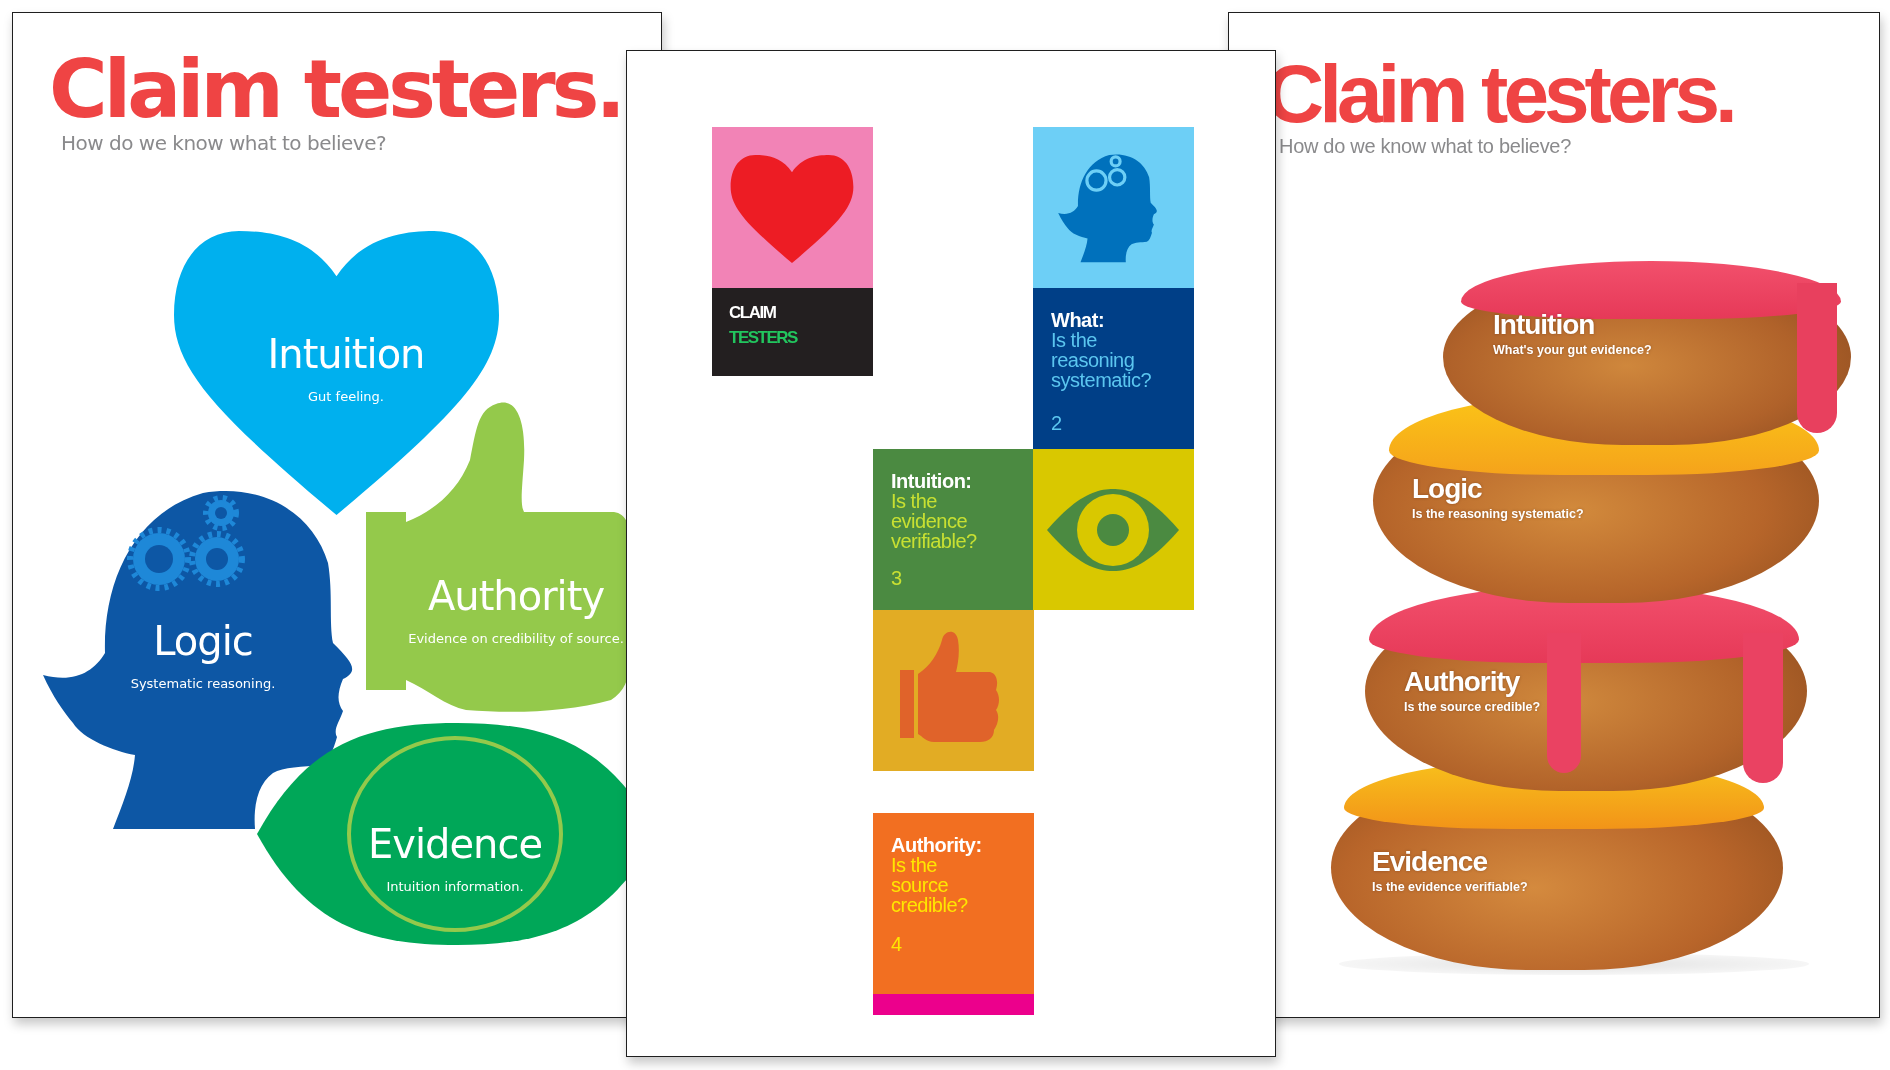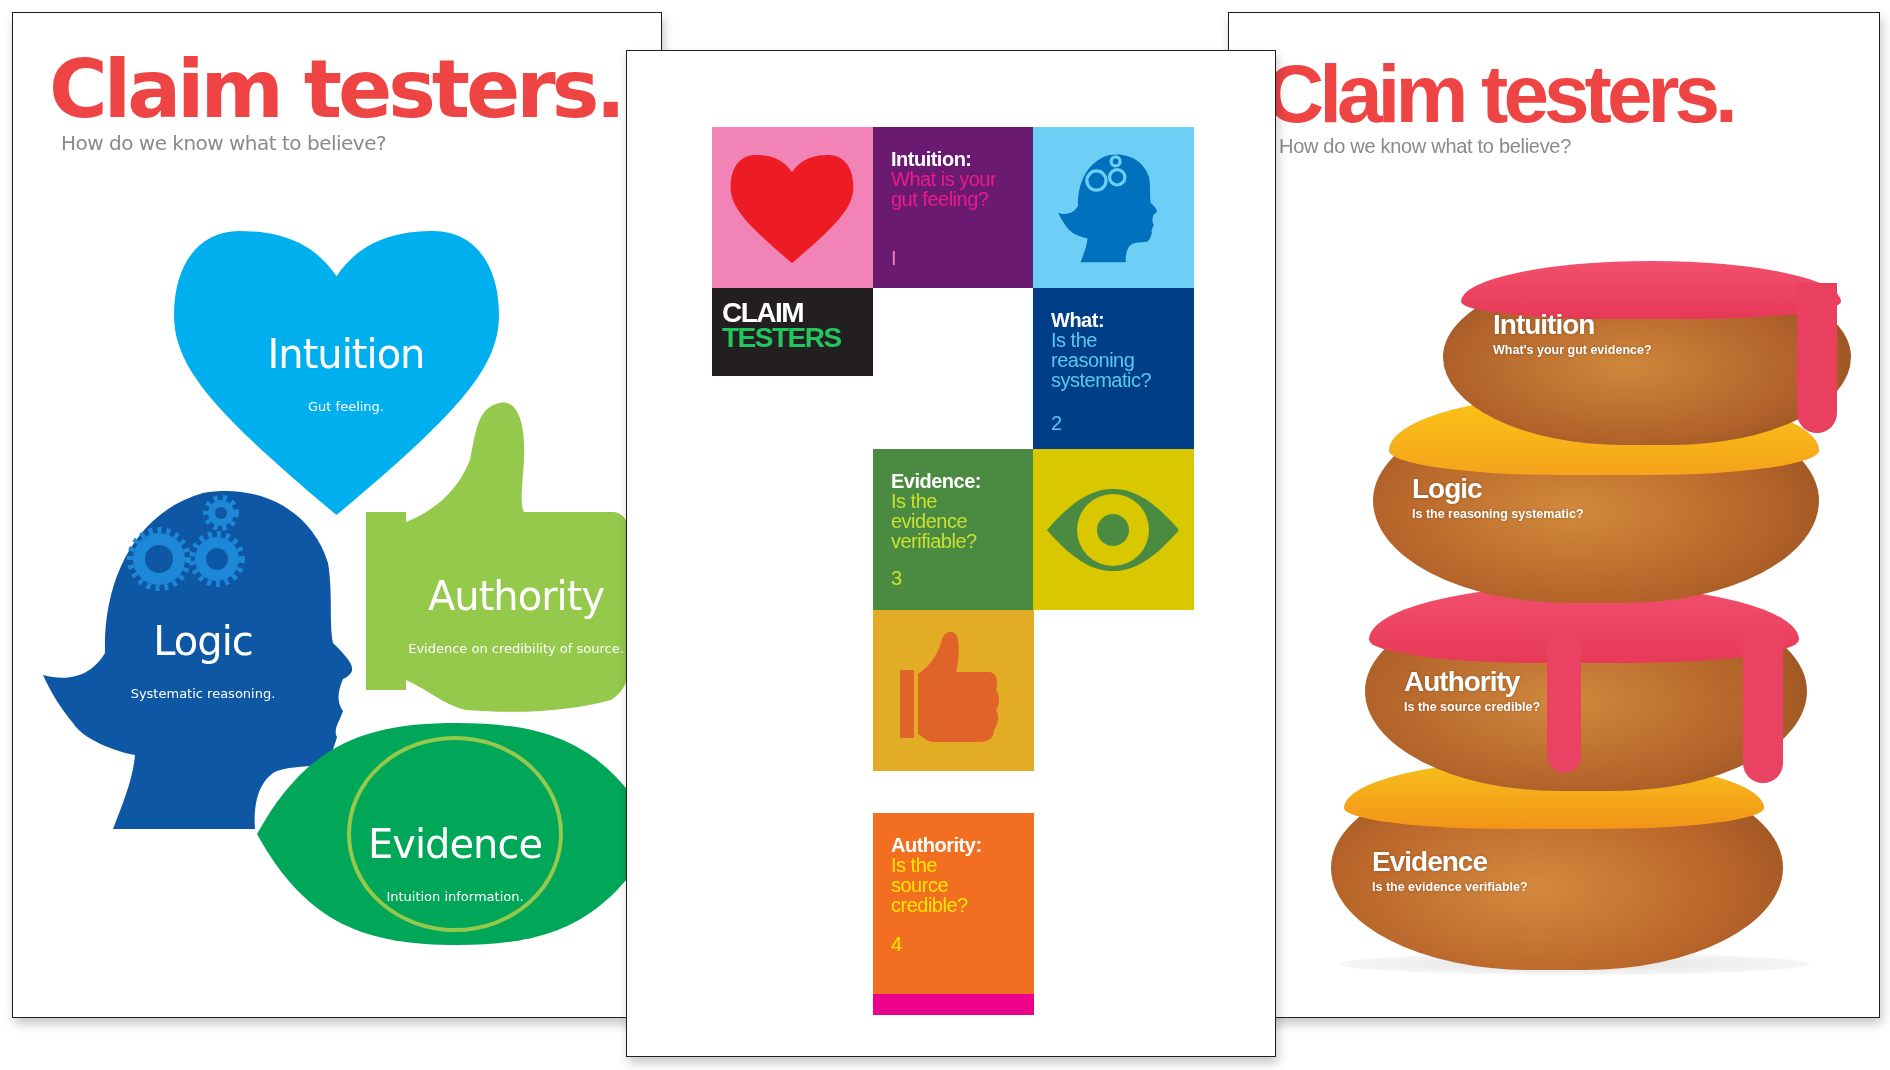--- a/index.html
+++ b/index.html
@@ -26,29 +26,29 @@
   #card-left .poster-title { left: 36px; top: 30px; font-size: 80px; }
   #card-left .poster-sub   { left: 48px; top: 118px; font-size: 20px; font-family: "DejaVu Sans", sans-serif; letter-spacing: -0.5px; }
   #card-right .poster-title{ left: 36px; top: 34px; font-size: 82px; font-family: "Liberation Sans", sans-serif; letter-spacing: -5px; }
   #card-right .poster-sub  { left: 50px; top: 122px; font-size: 20px; font-family: "Liberation Sans", sans-serif; letter-spacing: -0.3px; }
 
   
   .shape { position: absolute; }
   .shape svg { display: block; width: 100%; height: 100%; overflow: visible; }
   .shape-label { position: absolute; color: #ffffff; text-align: center; white-space: nowrap; font-family: "DejaVu Sans", sans-serif; }
   .shape-label .big { display: block; font-size: 40px; letter-spacing: -1px; }
-  .shape-label .small { display: block; font-size: 13px; margin-top: 22px; }
+  .shape-label .small { display: block; font-size: 13px; margin-top: 12px; }
 
   
   .tile { position: absolute; width: 161px; height: 161px; }
   .tile-text { position: absolute; left: 18px; top: 22px; font-family: "Liberation Sans", sans-serif; font-size: 20px; line-height: 20px; letter-spacing: -0.5px; }
   .tile-text .q-head { color: #ffffff; display: block; font-weight: bold; }
   .tile-text .q-body { display: block; }
   .tile-num { position: absolute; left: 18px; font-family: "Liberation Sans", sans-serif; font-size: 20px; }
-  .claim-logo { position: absolute; left: 10px; top: 12px; font-family: "Liberation Sans", sans-serif; font-weight: bold; font-size: 28px; line-height: 25px; letter-spacing: -1.5px; }
+  .claim-logo { position: absolute; left: 17px; top: 12px; font-family: "Liberation Sans", sans-serif; font-weight: bold; font-size: 17px; line-height: 25px; letter-spacing: -1.5px; }
 
   
   .donut { position: absolute; border-radius: 48% 48% 44% 44% / 50% 50% 50% 50%; }
   .glaze { position: absolute; border-radius: 50% 50% 40% 40% / 70% 70% 30% 30%; }
   .donut-label { position: absolute; color: #ffffff; white-space: nowrap; font-family: "Liberation Sans", sans-serif; text-shadow: 0 0 3px rgba(60,20,0,0.35); }
   .donut-label .big { display: block; font-size: 28px; font-weight: bold; letter-spacing: -1px; }
   .donut-label .small { display: block; font-size: 12.5px; font-weight: bold; margin-top: 2px; }
 </style>
 </head>
 <body>
@@ -112,27 +112,20 @@
   </div>
 </div>
 
 <div class="card" id="card-mid">
 
   <div class="tile" style="left:85px; top:76px; background:#f283b6;">
     <svg viewBox="0 0 100 88" style="position:absolute; left:18px; top:28px; width:124px; height:108px;">
       <path d="M50 14 C42 2 30 0 20 0 C8 0 0 10 0 26 C0 42 12 56 50 88 C88 56 100 42 100 26 C100 10 92 0 80 0 C70 0 58 2 50 14 Z" fill="#ed1c24"></path>
     </svg>
   </div>
-  <div class="tile" style="left:246px; top:76px; background:#6b1a71;">
-    <div class="tile-text">
-      <span class="q-head">Intuition:</span>
-      <span class="q-body" style="color:#ec1a8c; width:110px;">What is your gut feeling?</span>
-    </div>
-    <div class="tile-num" style="top:120px; color:#f080c0;">I</div>
-  </div>
   <div class="tile" style="left:406px; top:76px; background:#6dcff6;">
     <svg viewBox="0 0 326 346" style="position:absolute; left:22px; top:20px; width:104px; height:120px;">
       <path d="M10 192 C40 200 60 190 72 170 C70 100 100 30 170 10 C230 0 280 30 295 80 C300 110 296 140 300 160 C320 180 326 188 310 196 C304 210 304 220 310 228 C306 240 300 246 304 254 C300 268 296 278 288 282 C270 284 250 284 240 290 C226 300 220 320 222 346 L80 346 C90 320 100 296 102 272 C80 268 50 256 40 240 C30 228 20 214 10 192 Z" fill="#0071bc"></path>
       <g fill="none" stroke="#6dcff6" stroke-width="10">
         <circle cx="130" cy="90" r="30"></circle>
           <circle cx="195" cy="80" r="24"></circle>
           <circle cx="190" cy="30" r="14"></circle>
       </g>
     </svg>
   </div>
@@ -146,21 +139,21 @@
   <div class="tile" style="left:406px; top:237px; background:#003f87;">
     <div class="tile-text">
       <span class="q-head">What:</span>
       <span class="q-body" style="color:#5bc6ef; width:110px;">Is the reasoning systematic?</span>
     </div>
     <div class="tile-num" style="top:124px; color:#5bc6ef;">2</div>
   </div>
 
   <div class="tile" style="left:246px; top:398px; background:#4b8a41;">
     <div class="tile-text">
-      <span class="q-head">Evidence:</span>
+      <span class="q-head">Intuition:</span>
       <span class="q-body" style="color:#c8e032; width:100px;">Is the evidence verifiable?</span>
     </div>
     <div class="tile-num" style="top:118px; color:#c8e032;">3</div>
   </div>
   <div class="tile" style="left:406px; top:398px; background:#d9c800;">
     <svg viewBox="0 0 132 82" style="position:absolute; left:14px; top:40px; width:132px; height:82px;">
       <path d="M0 41 C30 6 50 0 66 0 C82 0 102 6 132 41 C102 76 82 82 66 82 C50 82 30 76 0 41 Z" fill="#4b8a41"></path>
       <circle cx="66" cy="41" r="36" fill="#d9c800"></circle>
       <circle cx="66" cy="41" r="16" fill="#4b8a41"></circle>
     </svg>

